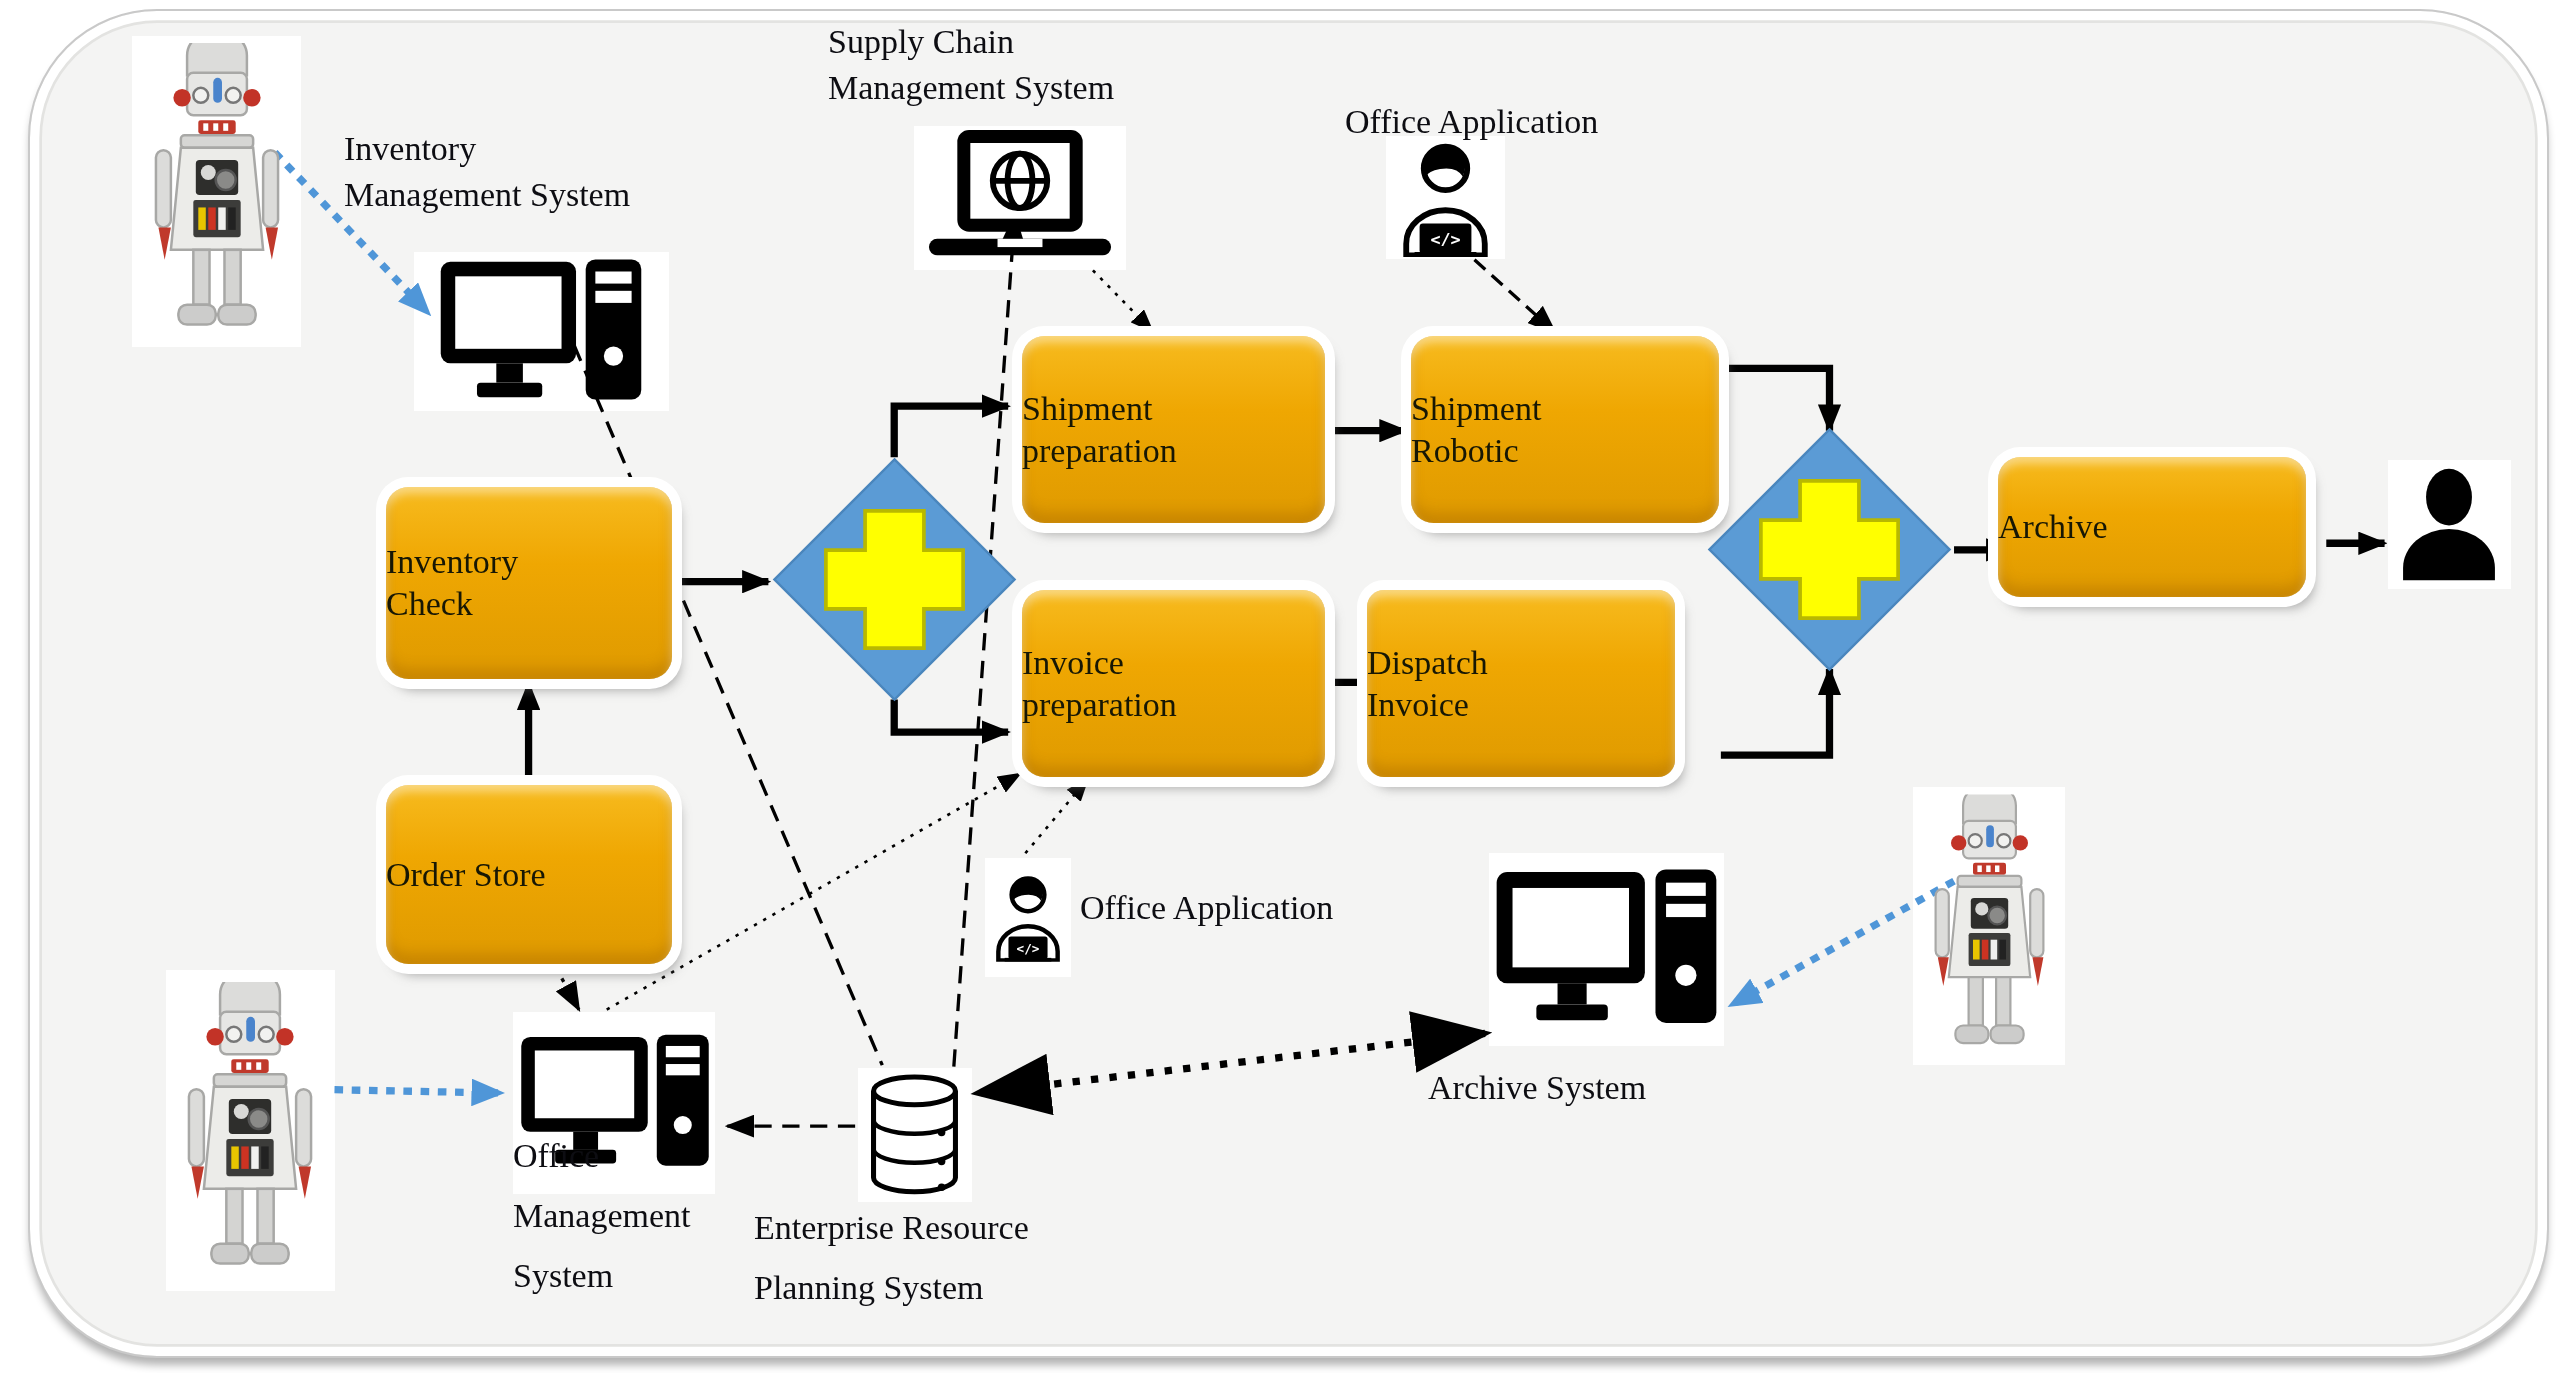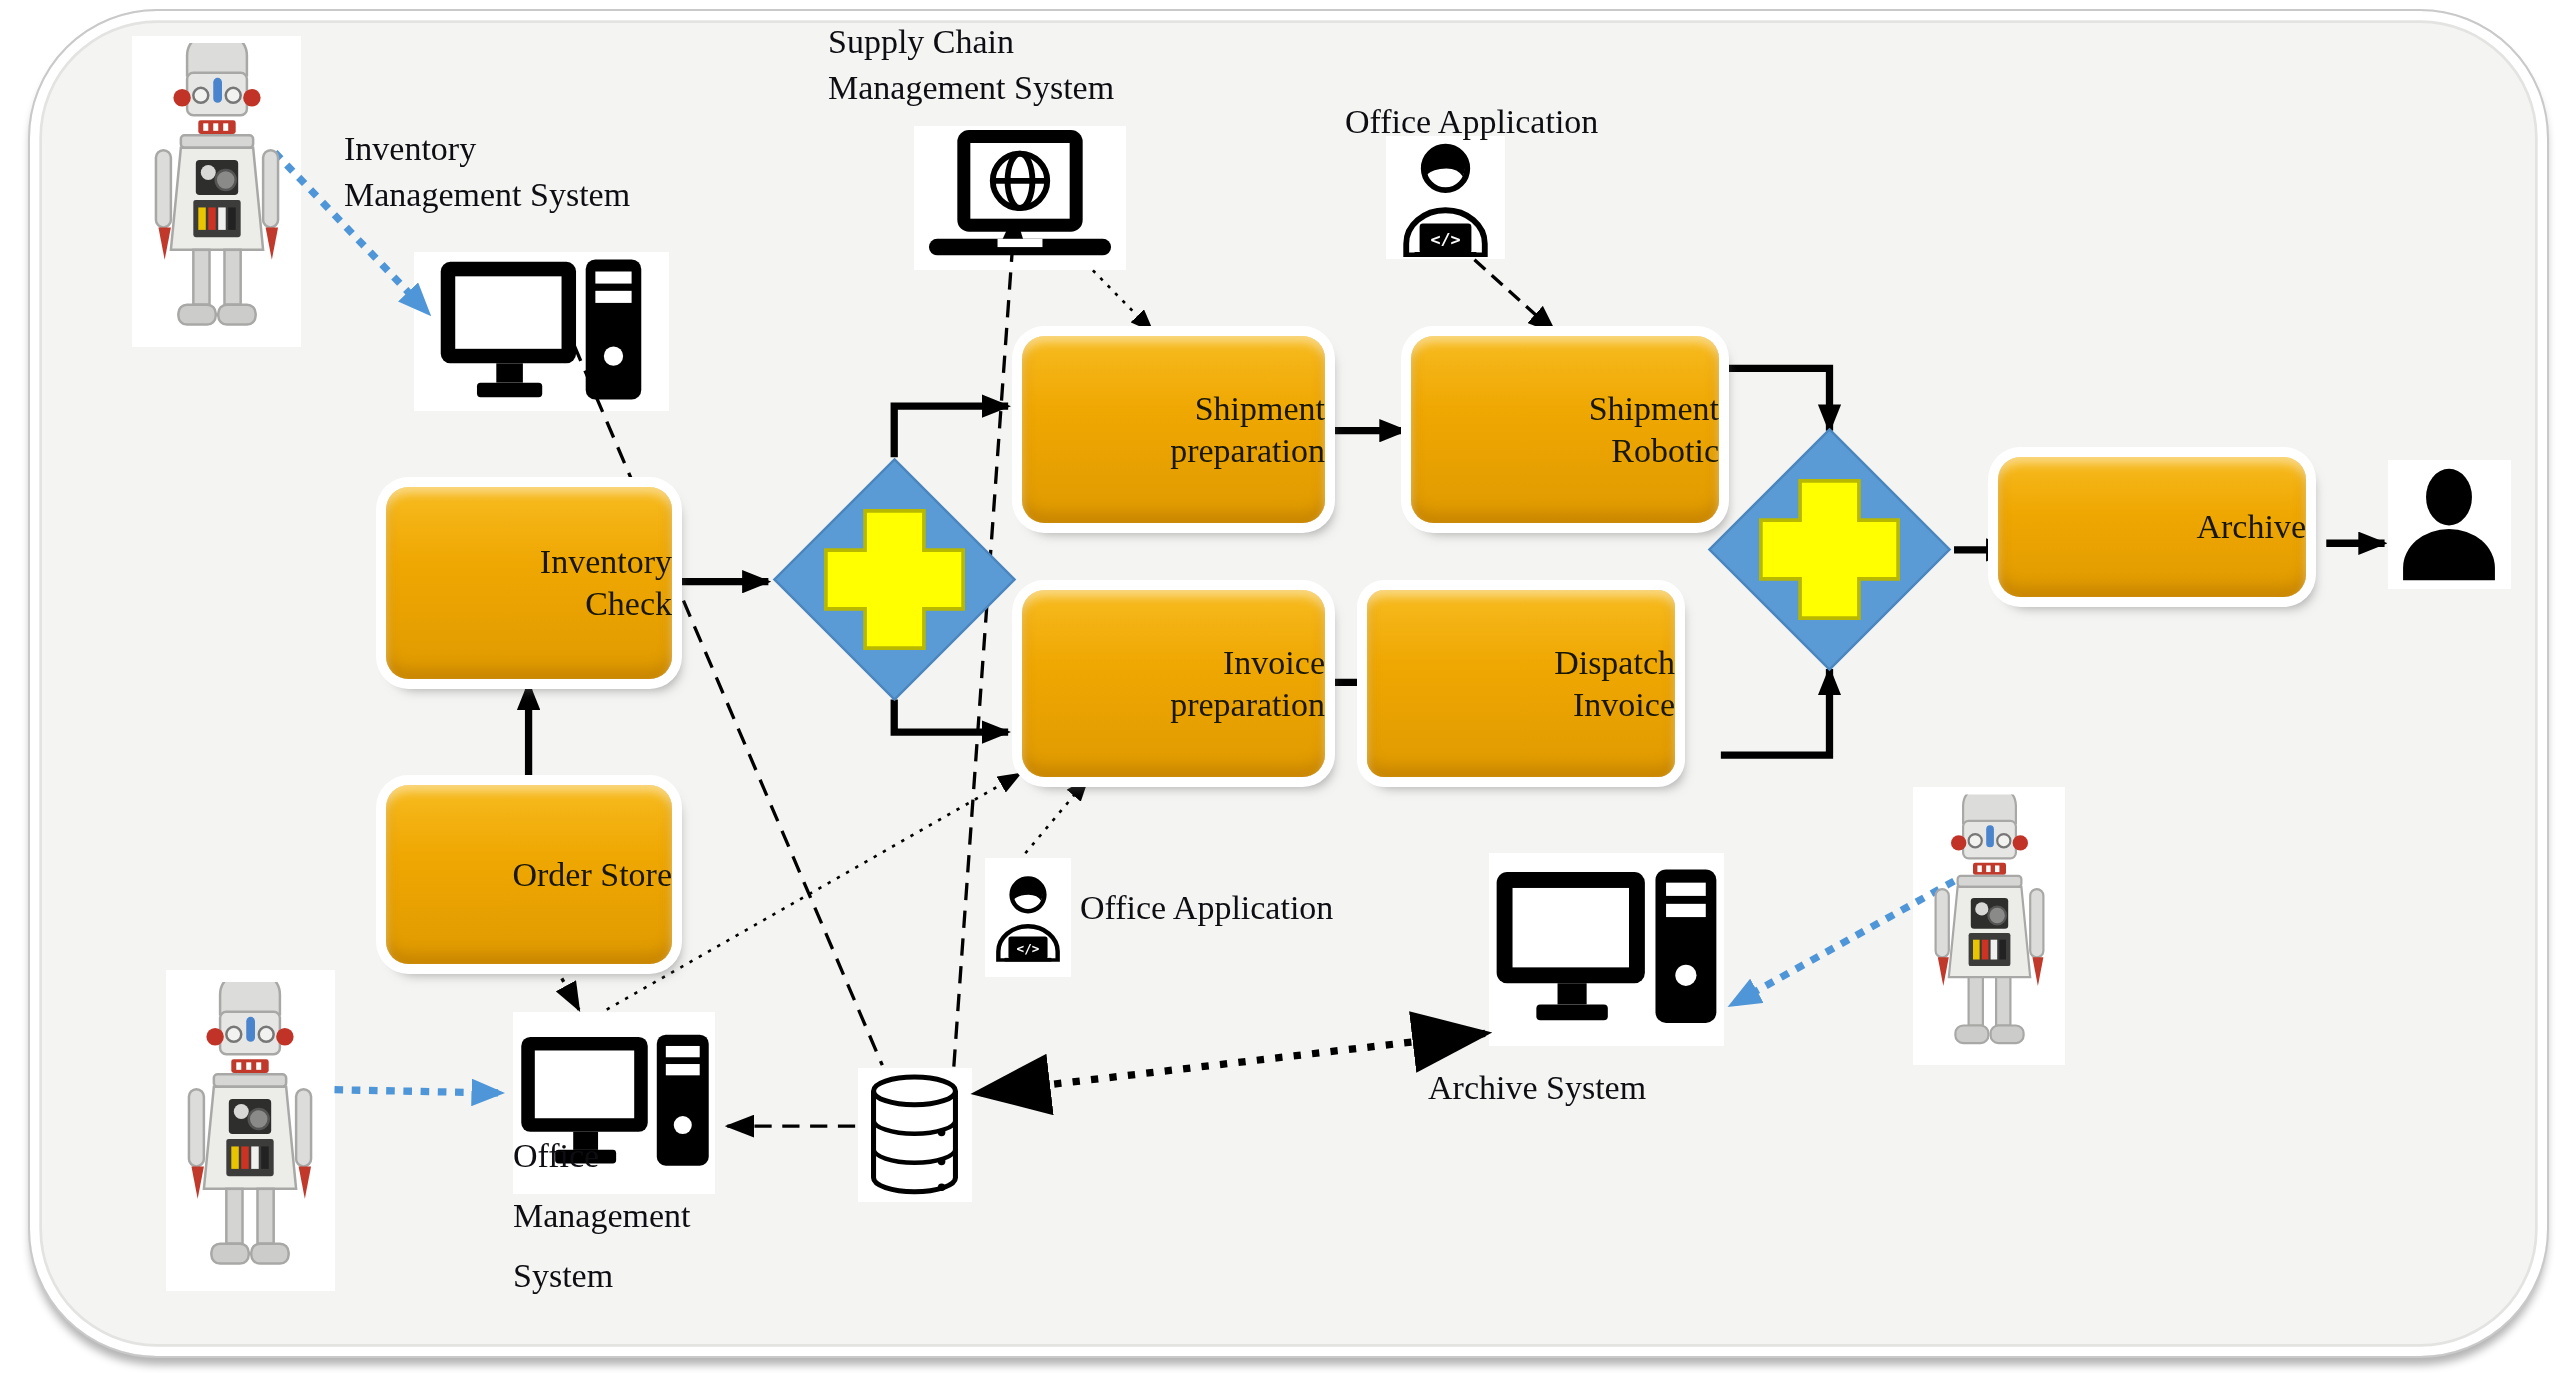--- a/index.html
+++ b/index.html
@@ -4,21 +4,21 @@
 <style>
   html,body{margin:0;padding:0;background:#ffffff;}
   .stage{position:relative;width:2576px;height:1374px;background:#ffffff;overflow:hidden;
          font-family:"Liberation Serif", serif;}
   .frame{position:absolute;left:28px;top:9.3px;width:2517px;height:1345px;
          background:#f4f4f3;border:2.6px solid #c9c9c9;border-radius:129px;
          box-shadow: inset 0 0 0 9.3px #ffffff, inset 0 0 0 12px #e3e3e1, 0 9.3px 8px -2.6px rgba(0,0,0,.30);}
   .wires{position:absolute;left:0;top:0;width:2576px;height:1374px;z-index:5;}
   .plate{position:absolute;background:#ffffff;z-index:2;}
   .node{position:absolute;z-index:8;}
-  .task{position:absolute;z-index:8;display:flex;flex-direction:column;justify-content:center;align-items:flex-end;
+  .task{position:absolute;z-index:8;display:flex;flex-direction:column;justify-content:center;align-items:flex-start;
         background:linear-gradient(180deg,#f7bb1f 0%,#efa702 40%,#df9a00 100%);
         border-radius:22.5px;color:#171704;font-size:34px;line-height:42px;text-align:center;
         box-shadow:0 0 0 10px #ffffff, 6.6px 9.3px 10.6px 1.3px rgba(110,110,110,.55),
                    inset 0 6.6px 9.3px rgba(255,255,255,.45), inset 0 -10.6px 13.2px rgba(150,90,0,.30);}
   .task span{display:block;}
   .lbl{position:absolute;z-index:9;color:#0d0d12;font-size:34px;line-height:46px;text-align:left;}
   .lbl.gap{line-height:60px;}
   svg text{font-family:"DejaVu Sans Mono", monospace;}
 </style>
 </head>
@@ -241,20 +241,24 @@
     <div>Supply Chain</div>
     <div>Management System</div>
   </div>
   <div class="lbl" style="left:1345px;top:99px;width:331px;">
     <div>Office Application</div>
   </div>
   <div class="lbl gap" style="left:513px;top:1126px;width:205px;">
     <div>Office Management</div>
     <div>System</div>
   </div>
+  <div class="lbl gap" style="left:754px;top:1198px;width:344px;">
+    <div>Enterprise Resource</div>
+    <div>Planning System</div>
+  </div>
   <div class="lbl" style="left:1080px;top:885px;width:298px;">
     <div>Office Application</div>
   </div>
   <div class="lbl" style="left:1428px;top:1065px;width:305px;">
     <div>Archive System</div>
   </div>
 
 </div>
 
 

